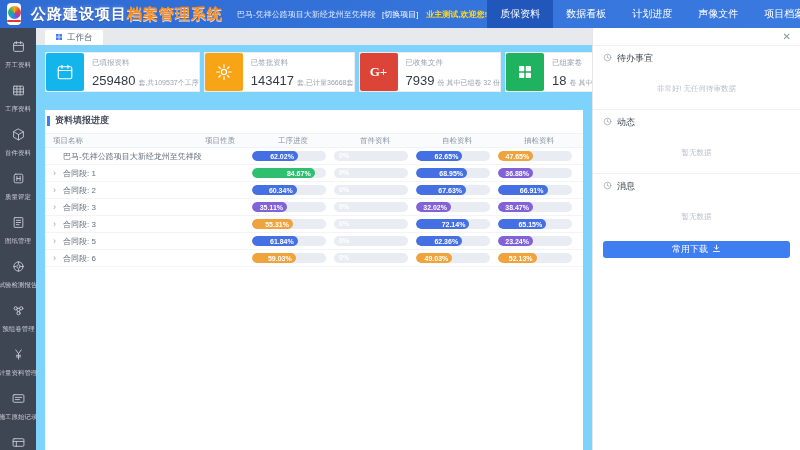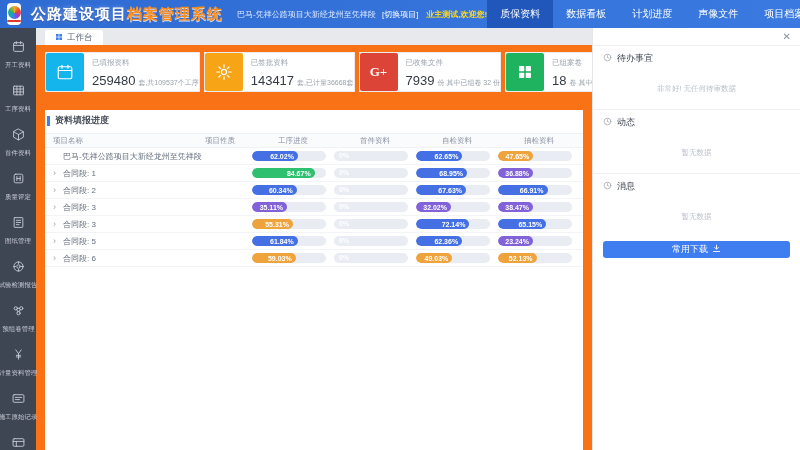--- a/index.html
+++ b/index.html
@@ -24,21 +24,21 @@
   .nav-item { padding:0 13px; line-height:28px; font-size:10px; color:#fff; cursor:pointer; white-space:nowrap; }
   .nav-item.active { background:#2157ba; }
 
   
   .sidebar { position:absolute; top:28px; left:0; bottom:0; width:36px; background:#3e4553; z-index:4;
     display:flex; flex-direction:column; padding-top:4px; }
   .side-item { display:flex; flex-direction:column; align-items:center; gap:3px; padding:7px 0 6px; cursor:pointer; }
   .side-item .lbl { font-size:7px; color:#c9cdd6; white-space:nowrap; transform:scale(.92); }
 
   
-  .main { position:absolute; top:28px; left:36px; right:208px; bottom:0; background:#f97316; display:flex; flex-direction:column; }
+  .main { position:absolute; top:28px; left:36px; right:208px; bottom:0; background:#7dd3fc; display:flex; flex-direction:column; }
   .tabstrip { height:17px; background:#e7e9ec; display:flex; align-items:flex-end; flex:none; }
   .tab { margin-left:9px; height:15px; background:#fff; padding:0 10px; display:flex; align-items:center; gap:4px;
     font-size:8.5px; color:#556070; border-radius:2px 2px 0 0; cursor:pointer; }
   .content { flex:1; padding:7px 9px 0; display:flex; flex-direction:column; overflow:hidden; }
 
   .cards { display:flex; gap:4px; flex:none;align-items:flex-end; }
   .card { flex:1; height:40px; background:#fff; border:1px solid #ececee; display:flex; align-items:stretch; }
   .card-icon { width:38px; flex:none; display:flex; align-items:center; justify-content:center; border-radius:2px; }
   .card-icon .gp { color:#fff; font-size:13px; font-weight:bold; font-family:"Liberation Serif",serif; }
   .card-meta { padding:5px 0 0 8px; overflow:hidden; }

